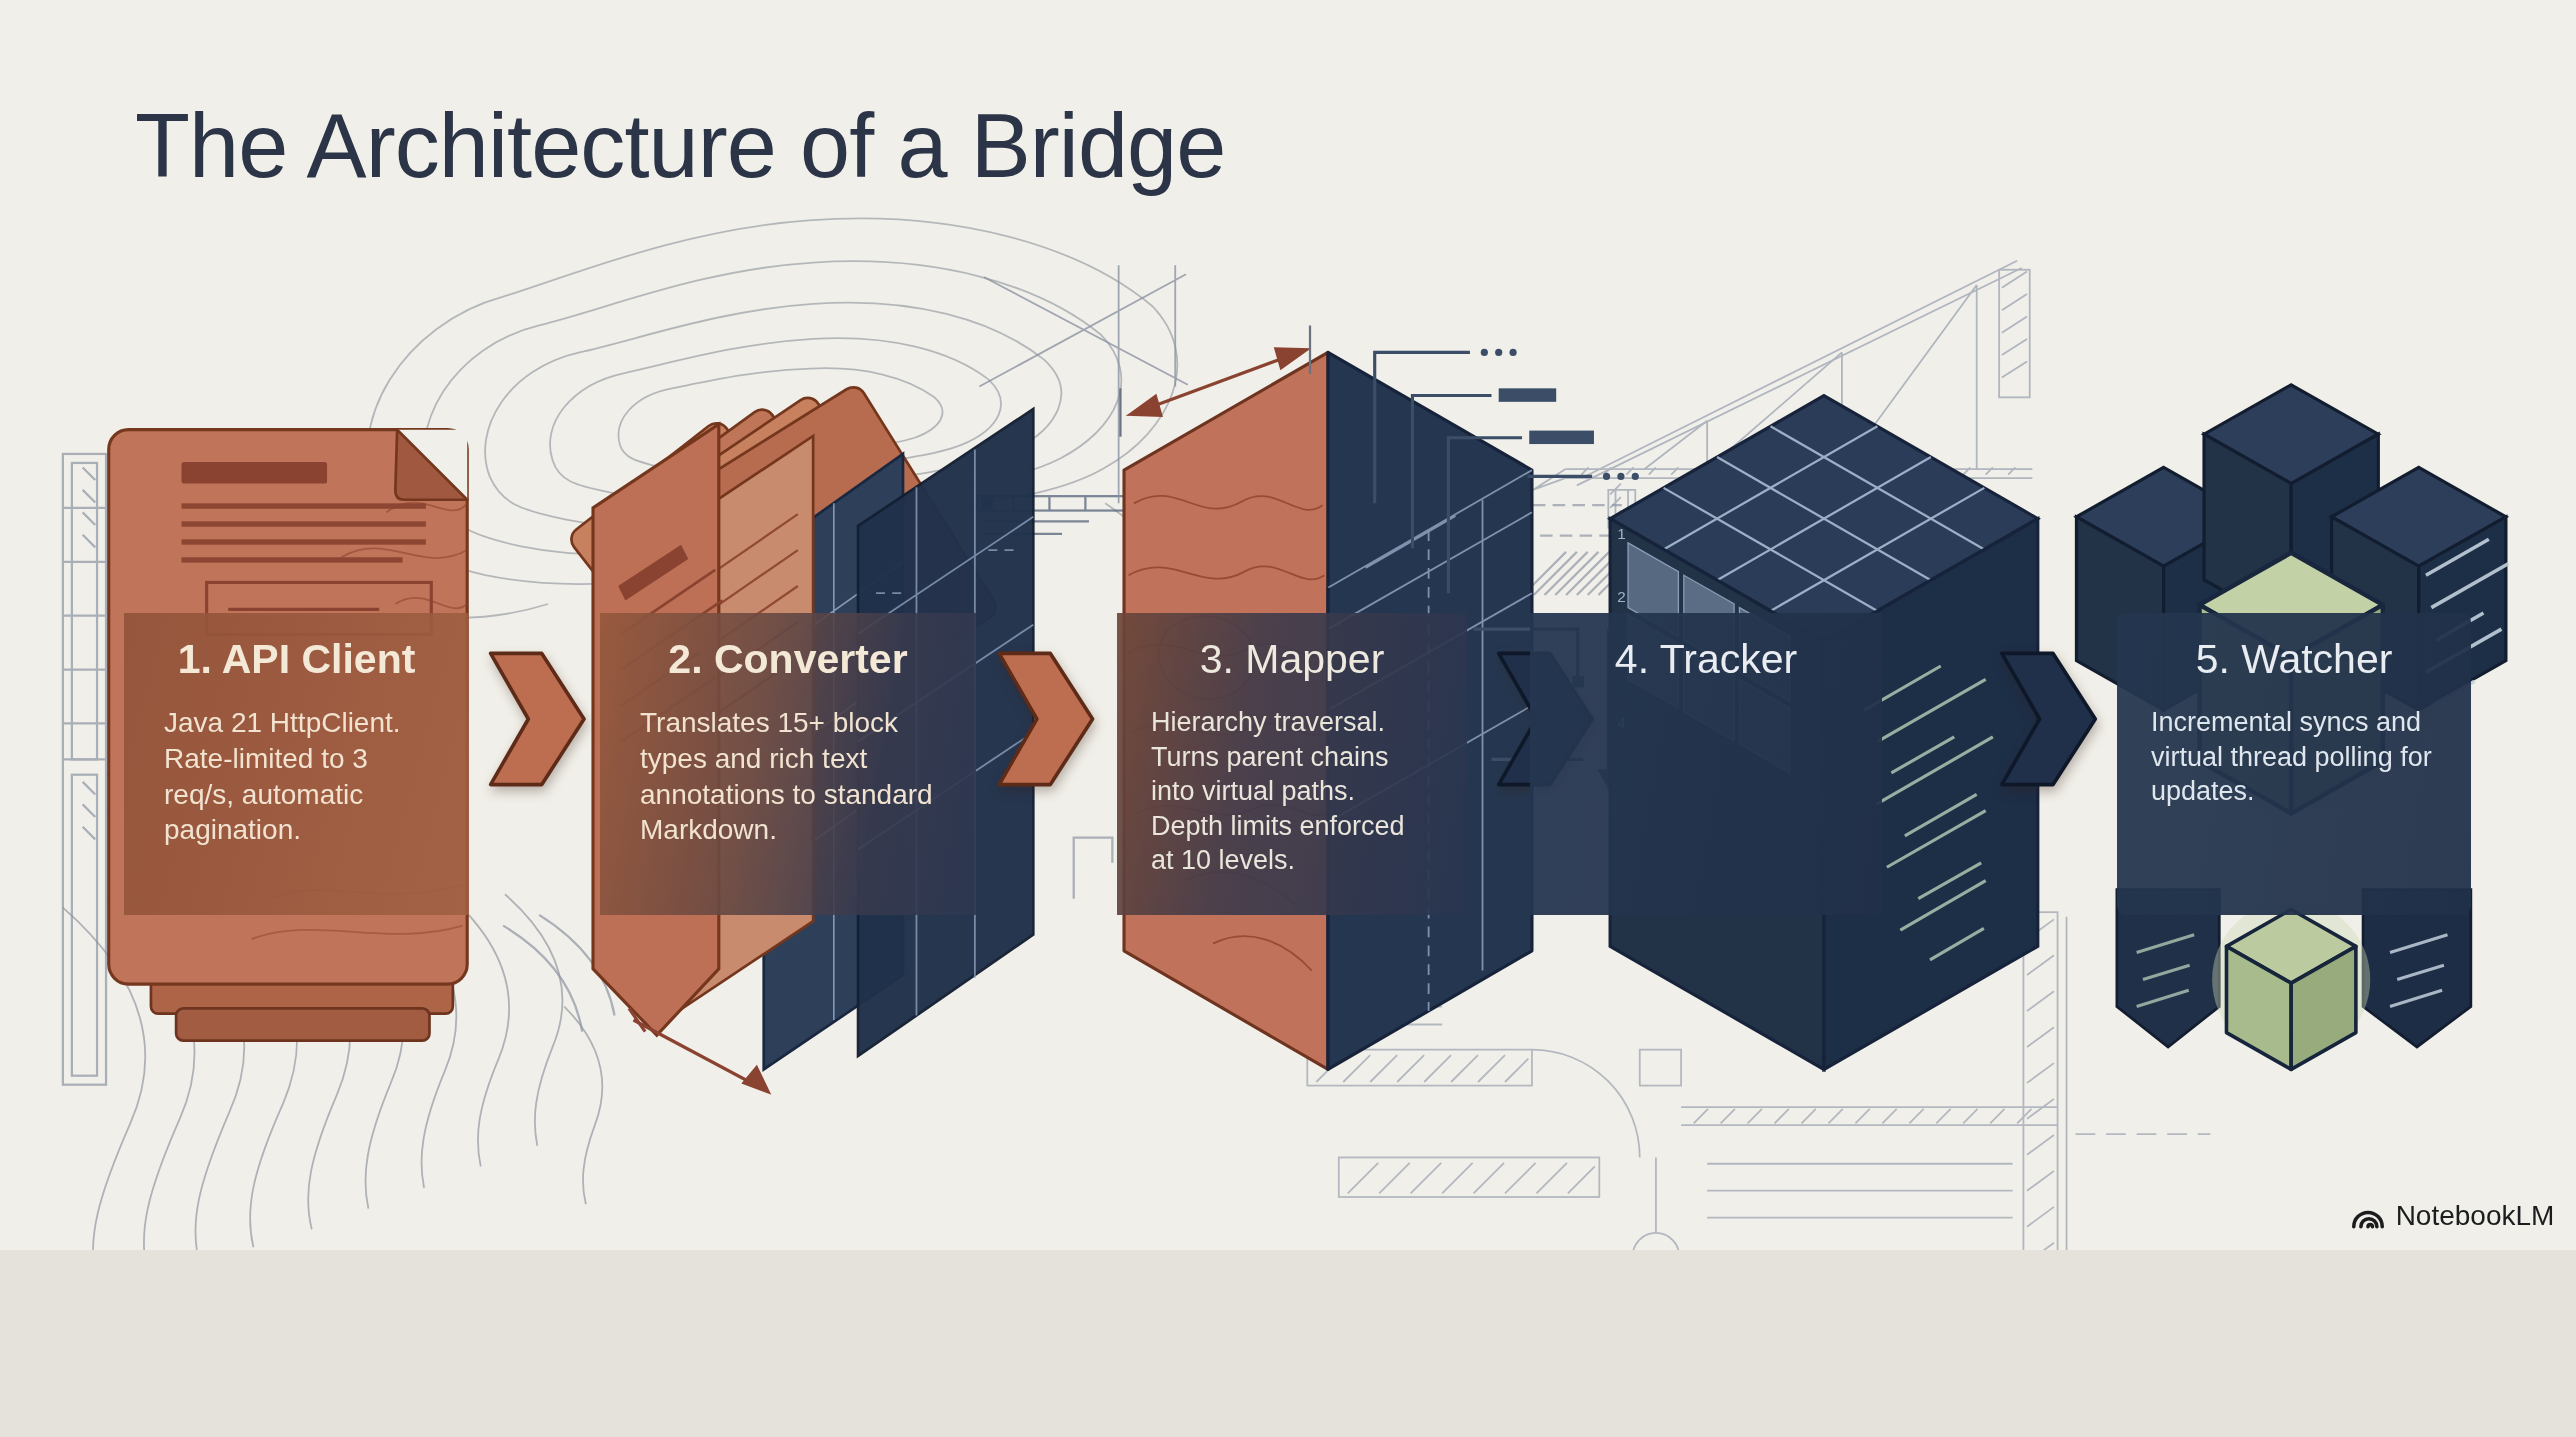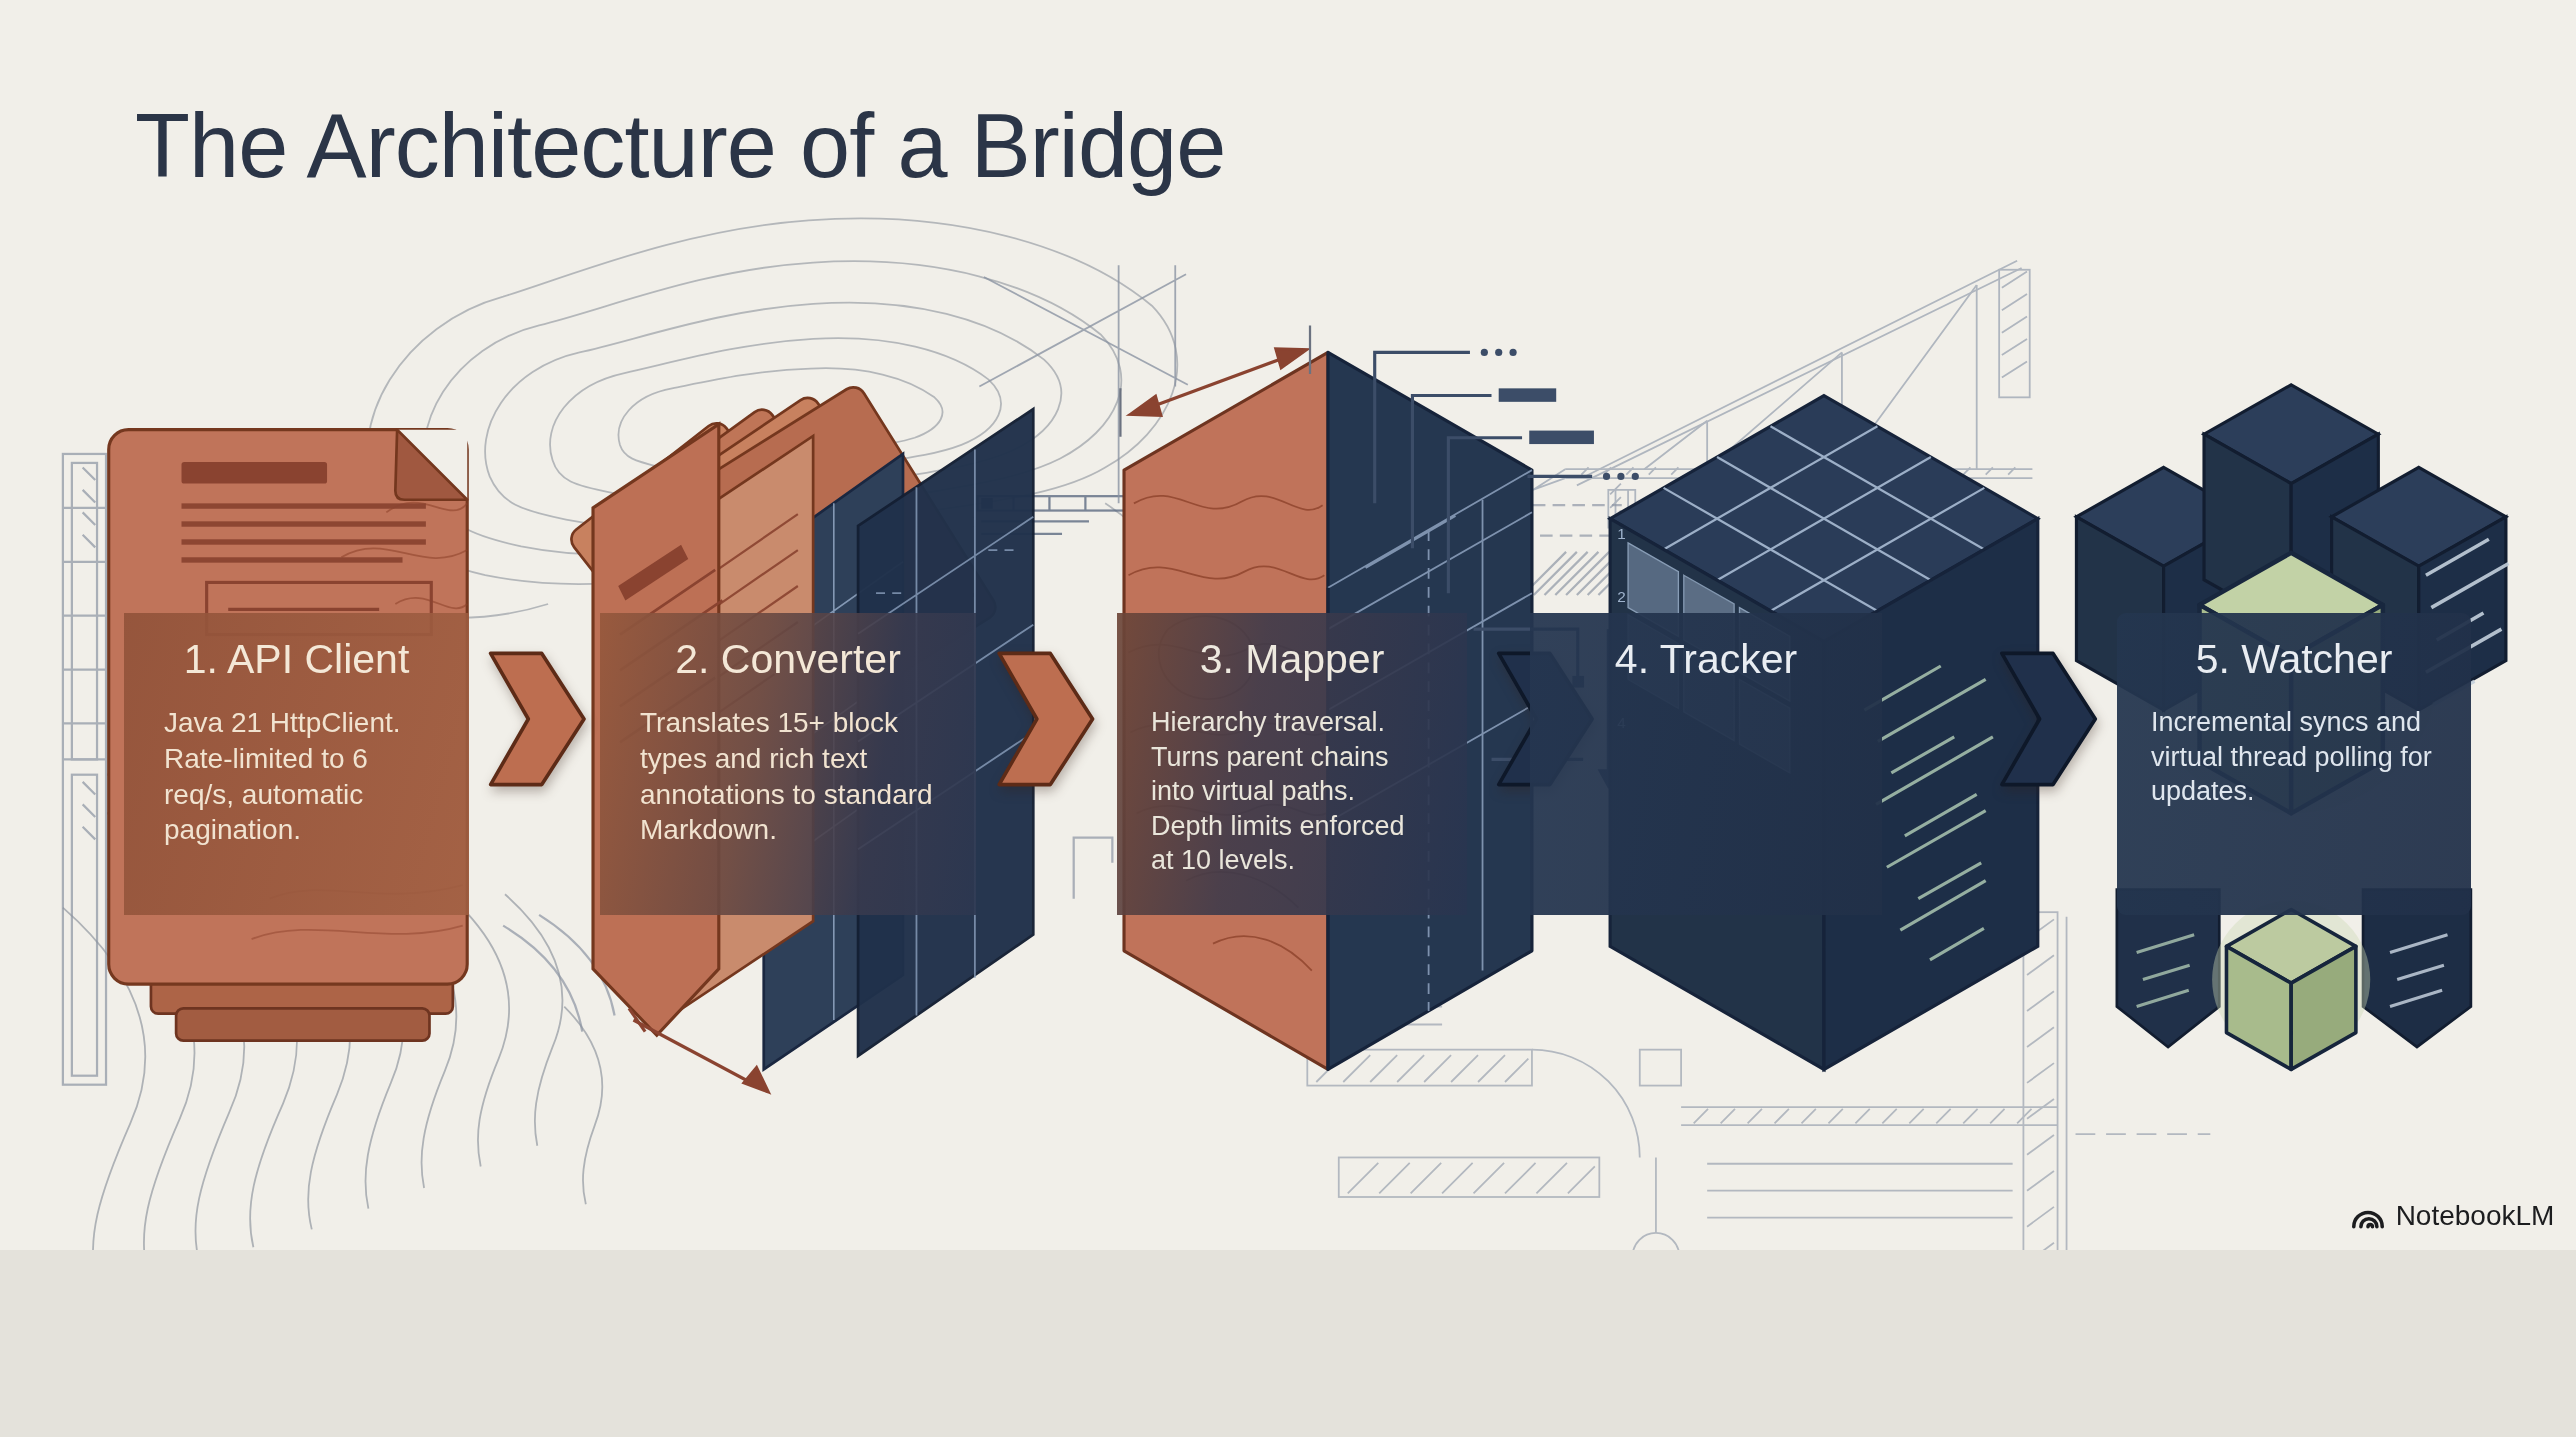--- a/index.html
+++ b/index.html
@@ -35,21 +35,21 @@
     background:linear-gradient(100deg,rgba(36,54,79,.94),rgba(33,48,73,.94));border-radius:9px;}
   .step-title{
     text-align:center;font-size:41px;font-weight:500;
     margin:0 0 21.6px 0;white-space:nowrap;
   }
   .step-desc{
     font-size:28px;font-weight:400;line-height:1.28;
     padding:0 40px;
   }
   .band-3 .step-desc,.band-5 .step-desc{padding:0 34px;font-size:27px;}
-  .band-1 .step-title,.band-2 .step-title{color:#f4e8d7;}
+  .band-1 .step-title,.band-2 .step-title{color:#f4e8d7;font-weight:bold;}
   .band-1 .step-desc,.band-2 .step-desc{color:#f1e3d0;}
   .band-3 .step-title{color:#eee9df;}
   .band-3 .step-desc{color:#e9e5da;}
   .band-4 .step-title,.band-5 .step-title{color:#e9edf2;}
   .band-4 .step-desc,.band-5 .step-desc{color:#dfe6ee;}
   .footer-brand{
     position:absolute;right:21.6px;bottom:18px;z-index:3;
     display:flex;gap:9px;
     color:#1c1d1f;font-size:28px;font-weight:500;
   }
@@ -334,21 +334,21 @@
     <g transform="translate(1668,727)">
       <polygon class="arrow-shadow" points="0,0 57,0 104,73 57,146 0,146 42,73" fill="#20304b" stroke="#0e1829" stroke-width="4" stroke-linejoin="round"></polygon>
     </g>
     <g transform="translate(2228,727)">
       <polygon class="arrow-shadow" points="0,0 57,0 104,73 57,146 0,146 42,73" fill="#20304b" stroke="#0e1829" stroke-width="4" stroke-linejoin="round"></polygon>
     </g>
   </svg>
 
   <div class="band band-1">
     <div class="step-title">1. API Client</div>
-    <div class="step-desc">Java 21 HttpClient. Rate-limited to 6 req/s, automatic pagination.</div>
+    <div class="step-desc">Java 21 HttpClient. Rate-limited to 3 req/s, automatic pagination.</div>
   </div>
   <div class="band band-2">
     <div class="step-title">2. Converter</div>
     <div class="step-desc">Translates 15+ block types and rich text annotations to standard Markdown.</div>
   </div>
   <div class="band band-3">
     <div class="step-title">3. Mapper</div>
     <div class="step-desc">Hierarchy traversal. Turns parent chains into virtual paths. Depth limits enforced at 10 levels.</div>
   </div>
   <div class="band band-4">

